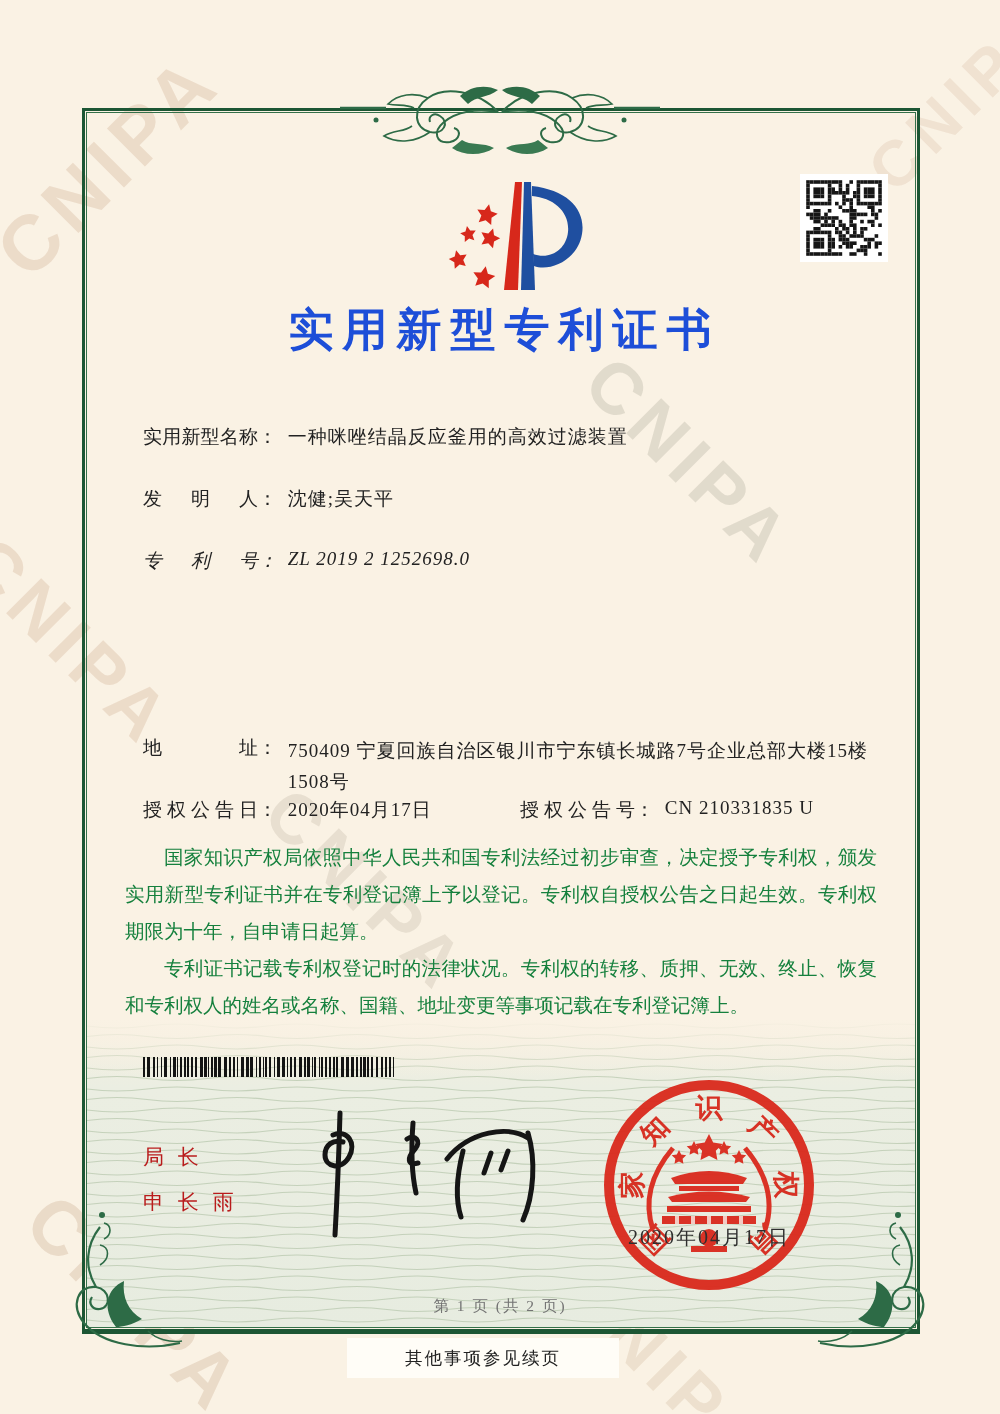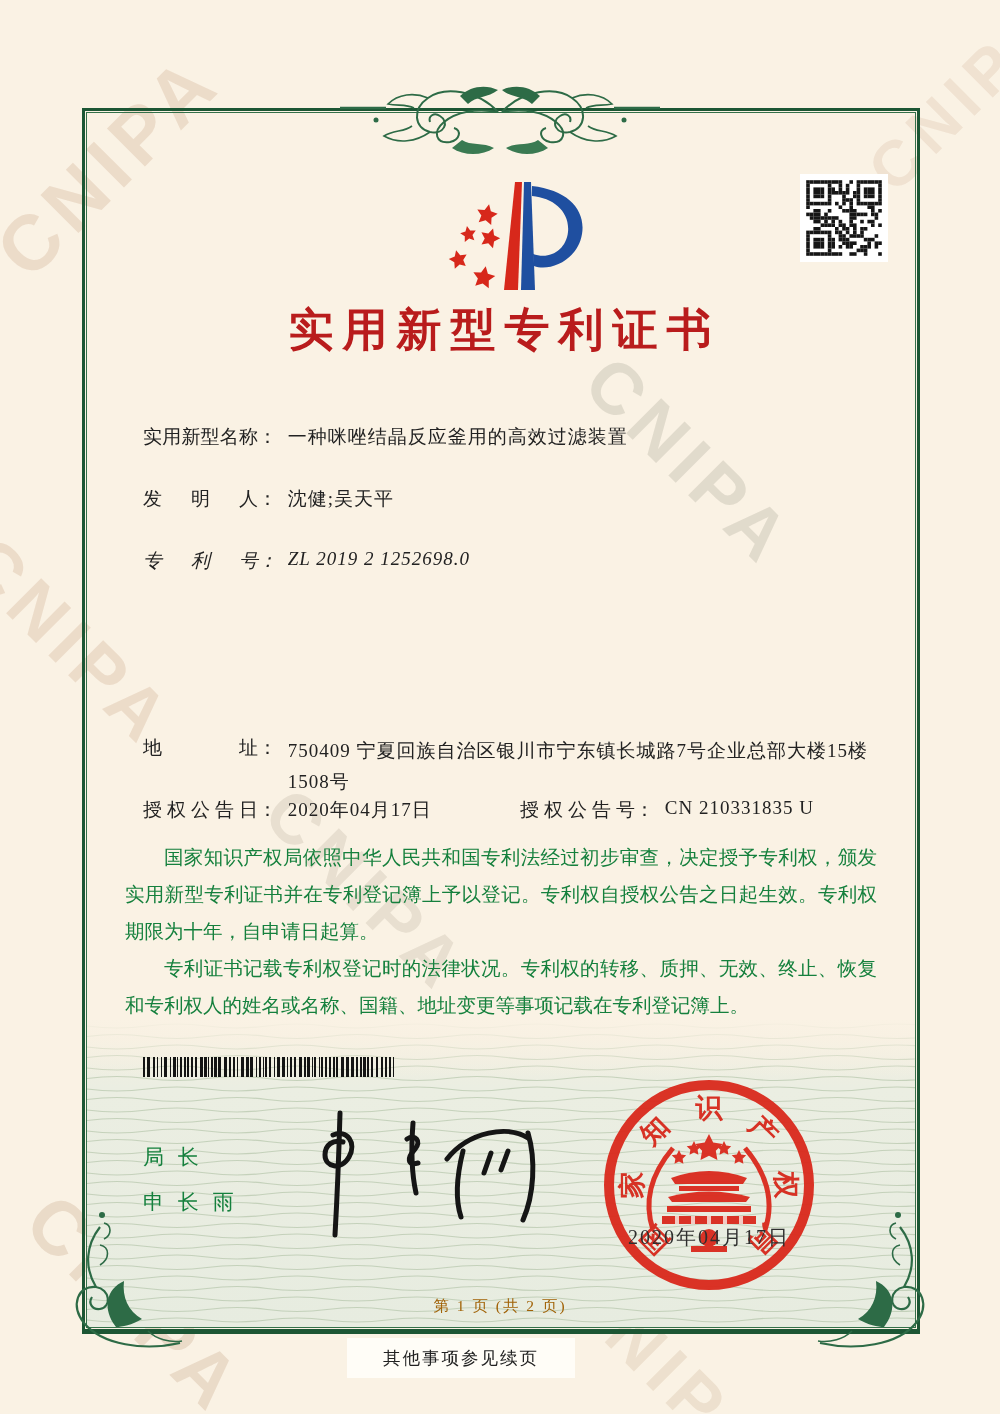--- a/index.html
+++ b/index.html
@@ -15,36 +15,36 @@
          border:3px solid #1c5634;border-bottom-width:5px;}
   .frame-inner{position:absolute;inset:1px;border:1px solid #347049;}
   
   .band{position:absolute;left:87px;top:1018px;width:828px;height:310px;
         background:linear-gradient(180deg,#f6efe0 0px,#ebeee2 70px,#e7ece0 100%);}
   .band .fade{position:absolute;left:0;top:0;width:100%;height:60px;
         background:linear-gradient(180deg,#faf2e4 0%,rgba(250,242,228,0) 100%);}
   
   .certno{position:absolute;left:125px;top:170px;font-size:19px;letter-spacing:3px;color:#2a2a2a;}
   .title{position:absolute;left:0;right:0;top:300px;text-align:center;font-size:45px;font-weight:bold;
-         letter-spacing:9px;padding-left:9px;color:#b91c1c;}
+         letter-spacing:9px;padding-left:9px;color:#1d4ed8;}
   .frow{position:absolute;left:143px;font-size:19px;color:#222;}
   .flabel{display:inline-block;width:115px;text-align:justify;text-align-last:justify;
           text-justify:inter-character;vertical-align:top;}
   .fcolon{vertical-align:top;}
   .fvalue{display:inline-block;margin-left:6px;vertical-align:top;letter-spacing:1px;}
   .fvalue.wide{width:612px;line-height:31px;letter-spacing:1px;}
   .para{position:absolute;left:125px;width:752px;font-size:19.5px;line-height:37px;
         text-indent:2em;color:#15803d;text-align:justify;}
   .sigtitle,.signame{position:absolute;left:143px;font-family:"Liberation Sans","DejaVu Sans",sans-serif;
-        font-size:21px;color:#15803d;letter-spacing:4px;}
+        font-size:21px;color:#b91c1c;letter-spacing:4px;}
   .sealdate{position:absolute;left:592px;top:1224px;width:234px;text-align:center;
         font-size:20px;color:#2e2e2e;letter-spacing:2px;z-index:6;}
-  .pagefoot{position:absolute;left:0;right:0;top:1296px;text-align:center;font-size:15.5px;color:#a16207;
+  .pagefoot{position:absolute;left:0;right:0;top:1296px;text-align:center;font-size:15.5px;color:#737373;
         letter-spacing:2px;}
-  .notebox{position:absolute;left:347px;top:1338px;width:228px;height:40px;background:#fffdf7;
+  .notebox{position:absolute;left:347px;top:1338px;width:272px;height:40px;background:#fffdf7;
         text-align:center;line-height:40px;font-size:17.5px;color:#222;letter-spacing:2px;z-index:7;}
   .qrbox{position:absolute;left:800px;top:174px;width:88px;height:88px;background:#ffffff;}
   .barcode{position:absolute;left:143px;top:1057px;z-index:5;}
   .svgpiece{position:absolute;z-index:5;}
   .orn{position:absolute;z-index:8;}
 </style>
 </head>
 <body>
 
 <div id="page">

